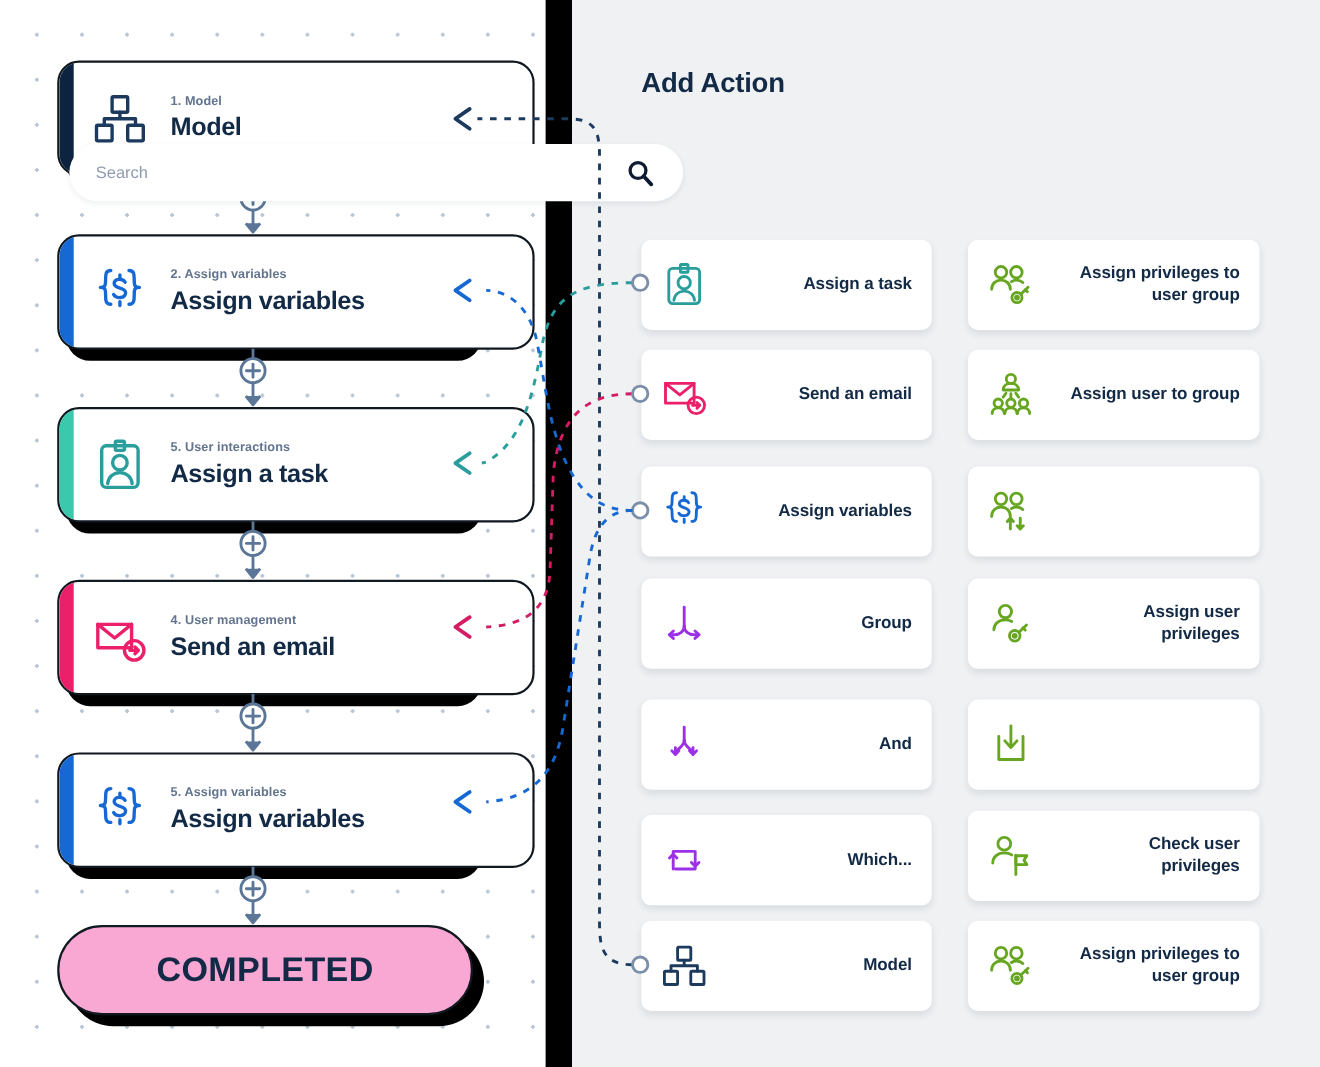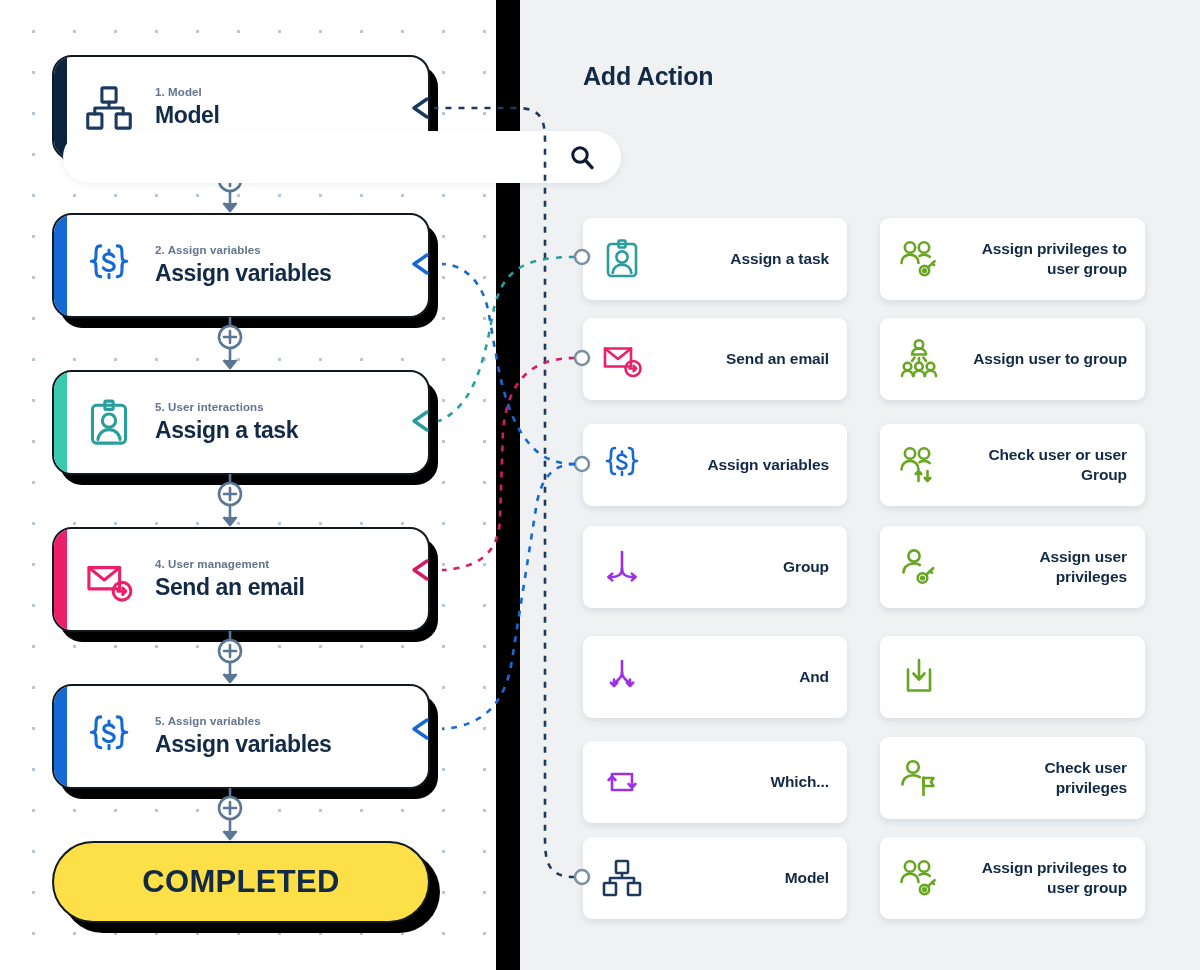--- a/index.html
+++ b/index.html
@@ -99,21 +99,21 @@
     position: absolute;
     left: 52px; width: 378px; height: 105px;
   }
   .fnode .shadow {
     position: absolute; left: 8px; top: 10px;
     width: 378px; height: 105px;
     background: #000000; border-radius: 22px;
   }
   .fnode .body {
     position: absolute; left: 0; top: 0;
-    width: 378px; height: 105px;
+    width: 434px; height: 105px;
     background: #ffffff;
     border: 2.5px solid #101820;
     border-radius: 20px;
     overflow: hidden;
     display: flex; align-items: center;
   }
   .fnode .accent {
     position: absolute; left: 0; top: 0;
     width: 13px; height: 100%;
   }
@@ -247,21 +247,21 @@
             </svg>
           </div>
        <div class="txt">
          <div class="sub">5. Assign variables</div>
          <div class="ttl">Assign variables</div>
        </div>
      </div>
       </div>
       <div class="completed" style="top: 841px;">
         <div class="shadow"></div>
-   <div class="body" style="background:#fde047">
+   <div class="body" style="background:#f9a8d4">
      <div class="ttl">COMPLETED</div>
    </div>
       </div>
       <div class="connector" style="top: 160px;"><svg width="32" height="58" viewBox="0 0 32 58" fill="none" stroke="#5b7696" stroke-width="2.6">
        <path d="M16 0v8" stroke-linecap="round"></path>
        <circle cx="16" cy="20" r="11" fill="#ffffff"></circle>
        <path d="M16 14v12M10 20h12" stroke-linecap="round"></path>
        <path d="M16 31v19" stroke-linecap="round"></path>
        <path d="M9.5 43L16 51l6.5-8" fill="#5b7696" stroke-linejoin="round"></path>
      </svg></div>
@@ -295,20 +295,21 @@
      </svg></div>
     </div>
 
   <div class="divider-bar"></div>
 
   <div class="panel">
     <div class="panel-title">Add Action</div>
   </div>
 
   <div class="search-box">
+    <input class="search-input" type="text" placeholder="Search" style="">
     <span class="search-icon">
       <svg width="26" height="26" viewBox="0 0 26 26">
         <circle cx="11" cy="11" r="7.2" fill="none" stroke="#0e1b33" stroke-width="3"></circle>
         <line x1="16.2" y1="16.2" x2="23" y2="23.6" stroke="#0e1b33" stroke-width="3.4" stroke-linecap="round"></line>
       </svg>
     </span>
   </div>
 
   <div class="cards col-left" id="col-left">
       <div class="acard" style="top: 218px;">
@@ -426,21 +427,20 @@
         <span class="ic">
           <svg width="44" height="44" viewBox="0 0 44 44" fill="none" stroke="#67a620" stroke-width="2.6" stroke-linecap="round" stroke-linejoin="round">
             <circle cx="13" cy="10.5" r="5.2"></circle>
             <circle cx="27" cy="10.5" r="5.2"></circle>
             <path d="M4.5 26.5c0-5.2 3.8-8.6 8.5-8.6s8.5 3.4 8.5 8.6"></path>
             <path d="M22.5 19.3c1.3-1 2.9-1.4 4.5-1.4 2.4 0 4.4.9 5.8 2.3"></path>
             <path d="M21.5 38V28M21.5 28l-2.8 3M21.5 28l2.8 3"></path>
             <path d="M30.5 28v10M30.5 38l-2.8-3M30.5 38l2.8-3"></path>
           </svg>
         </span>
-       <span class="lbl">Check user or user Group</span>
       </div>
       <div class="acard" style="top: 526px;">
         <span class="ic">
           <svg width="44" height="44" viewBox="0 0 44 44" fill="none" stroke="#67a620" stroke-width="2.6" stroke-linecap="round" stroke-linejoin="round">
             <circle cx="17" cy="11" r="5.6"></circle>
             <path d="M6.5 27.5c0-5.4 4.4-9 10.5-9 2.2 0 4.2.5 5.8 1.4"></path>
             <circle cx="25.5" cy="33" r="4.8"></circle>
             <circle cx="25.5" cy="33" r="1.3"></circle>
             <path d="M29.2 29.8l7-6.6M32.8 25.6l2.2 2.2"></path>
           </svg>

